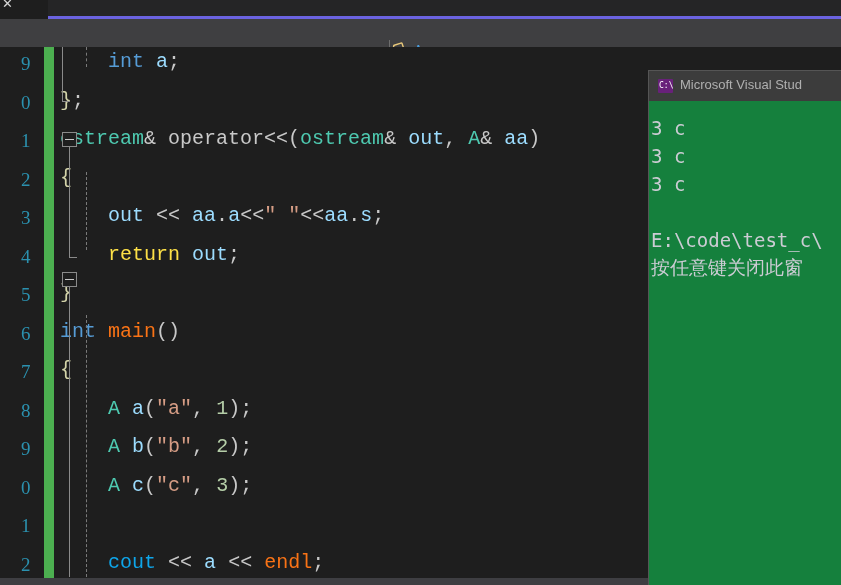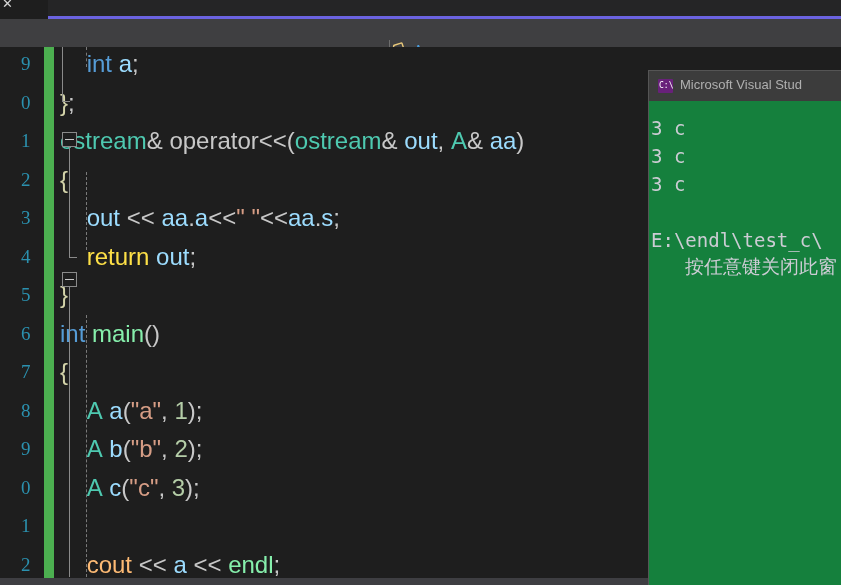--- a/index.html
+++ b/index.html
@@ -80,31 +80,31 @@
     font-size: 19px;
     font-family: "Liberation Serif", serif;
     letter-spacing: -0.5px;
   }
   .changebar {
     position: absolute; left: 44px; top: 0; width: 10px; height: 38.5px;
     background: #4caf50;
   }
   .codetext {
     position: absolute; left: 60px; top: 3px;
-    font-size: 24px;
-    font-family: Liberation Sans, sans-serif;
+    font-size: 20px;
+    font-family: Liberation Mono, monospace;
     letter-spacing: 0px;
   }
 
   
-  .t-plain   { color: #fdba74; margin-top: 43px; }
+  .t-plain   { color: #0ea5e9; margin-top: 43px; }
   .t-key     { color: #569cd6; }   
   .t-flow    { color: #fde047; }   
   .t-type    { color: #4ec9b0; }   
-  .t-func    { color: #86efac; }   
+  .t-func    { color: #f97316; }   
   .t-var     { color: #9cdcfe; }   
   .t-str     { color: #d69d85; }   
   .t-num     { color: #b5cea8; }   
   .t-punct   { color: #c8c8c8; }
   .t-brace   { color: #d4d4aa; }
 
   
   .collapse-box {
     position: absolute; left: 62px; top: 10px;
     width: 15px; height: 15px;
@@ -165,21 +165,21 @@
     height: 488px;
     overflow: hidden;
   }
   .con-line {
     color: #ccccd4;
     font-size: 19px;
     line-height: 28px;
     font-family: "DejaVu Sans Mono", monospace;
     white-space: pre;
   }
-  .con-line.cjk { font-family: Liberation Mono, monospace; font-size: 19px; margin-left: 34px; }
+  .con-line.cjk { font-family: Liberation Serif, serif; font-size: 19px; }
   .con-blank { height: 28px; }
 
   
   .watermark {
     position: absolute; left: 654px; top: 556px;
     color: #d8d8d8; font-size: 15px;
     font-family: "DejaVu Sans", sans-serif;
     white-space: nowrap;
     z-index: 40;
   }
@@ -254,19 +254,19 @@
       <span class="console-ico">
         <span class="console-ico-txt">C:\</span>
       </span>
       <span class="console-title-text">Microsoft Visual Stud</span>
     </div>
     <div class="console-body" id="console-body">
         <div class="con-line">3 c</div>
         <div class="con-line">3 c</div>
         <div class="con-line">3 c</div>
         <div class="con-blank"></div>
-        <div class="con-line">E:\endl\test_c\</div>
+        <div class="con-line">E:\code\test_c\</div>
         <div class="con-line cjk">按任意键关闭此窗</div>
       </div>
   </div>
 
 
 </div>
 
 </body></html>

